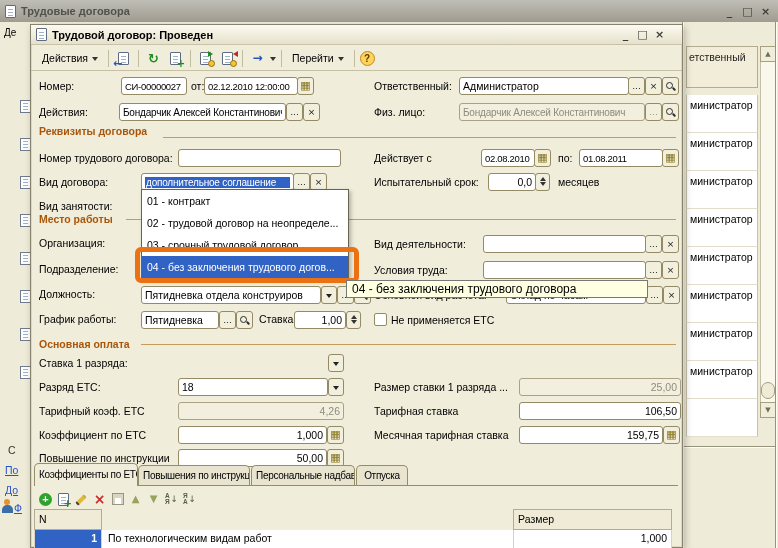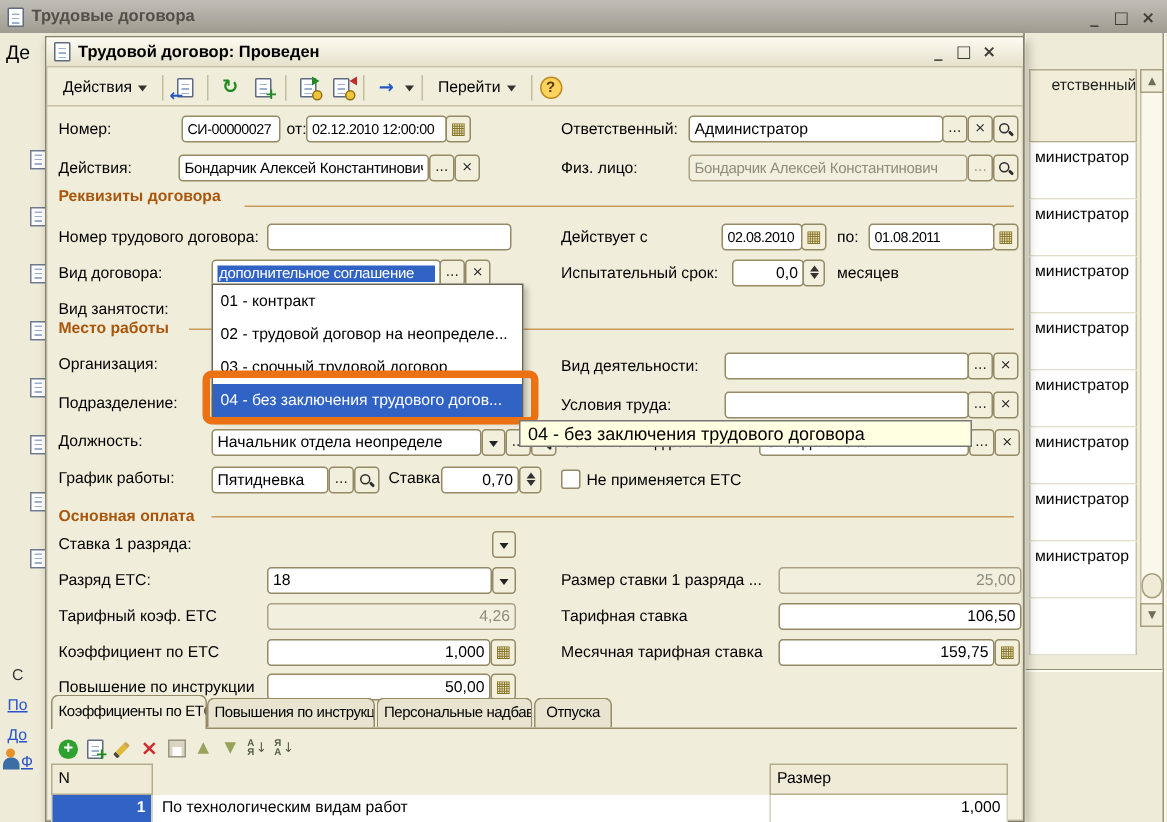--- a/index.html
+++ b/index.html
@@ -7,21 +7,21 @@
   body{position:relative;background:#EFEBD9;font-family:"Liberation Sans",sans-serif;font-size:10.5px;color:#000}
   .abs{position:absolute}
   
   .otitle{position:absolute;left:0;top:0;width:778px;height:22px;background:linear-gradient(#BFBEB6,#9F9B90);display:flex;align-items:center;padding:0 5px;gap:5px;color:#51504A;font-weight:bold;font-size:11px}
   .owbtns{margin-left:auto;display:flex;gap:3px}
   .wglyph{width:15px;height:15px;display:flex;align-items:center;justify-content:center;font-weight:bold;color:#3d3d38;font-family:"DejaVu Sans",sans-serif;font-size:11px;line-height:1}
   .docic{position:relative;width:11px;height:13px;background:#fff;border:1px solid #5E6B80;border-radius:1px;flex:none}
   .docic::before{content:"";position:absolute;left:2px;right:2px;top:3px;height:8px;background:repeating-linear-gradient(180deg,#9DB1CE 0 1px,transparent 1px 3px)}
   .ldoc{position:absolute;left:20px;width:11px;height:13px;background:#fff;border:1px solid #6E7A8E;z-index:1}
   .ldoc::before{content:"";position:absolute;left:2px;right:2px;top:2px;height:8px;background:repeating-linear-gradient(180deg,#9DB1CE 0 1px,transparent 1px 3px)}
-  .bgh{position:absolute;left:686px;top:46px;width:72px;height:49px;background:#F1EDD9;border:1px solid #B3AC8E;padding:4px 14px;color:#1e1e1e;overflow:hidden;white-space:nowrap}
+  .bgh{position:absolute;left:686px;top:46px;width:72px;height:42px;background:#F1EDD9;border:1px solid #B3AC8E;padding:4px 2px;color:#1e1e1e;overflow:hidden;white-space:nowrap}
   .bgrow{position:absolute;left:686px;width:72px;height:38px;background:#fff;border-left:1px solid #C8C3A8;border-right:1px solid #C8C3A8;border-bottom:1px solid #E2DECB;padding:4px 3px;overflow:hidden;white-space:nowrap}
   .sbtrack{position:absolute;left:760px;top:46px;width:16px;height:372px;background:#FAF8ED;border:1px solid #C4BFA3}
   .sbbtn{position:absolute;left:760px;width:16px;height:16px;background:#F0EDDA;border:1px solid #A89F7E;display:flex;align-items:center;justify-content:center;font-size:7px;color:#6f6f55;font-family:"DejaVu Sans",sans-serif}
   .sbthumb{position:absolute;left:761px;top:382px;width:14px;height:17px;background:#EFEBD6;border:1px solid #A89F7E;border-radius:7px}
   .gv{position:absolute;width:2px;background:linear-gradient(90deg,#97937B 50%,#FFFEF2 50%)}
   .gh{position:absolute;height:2px;background:linear-gradient(180deg,#97937B 50%,#FFFEF2 50%)}
   .lnk{position:absolute;color:#2653C9;text-decoration:underline;white-space:nowrap}
   .person{position:absolute;left:2px;top:499px;width:11px;height:14px}
   .person::before{content:"";position:absolute;left:2px;top:0;width:6px;height:6px;border-radius:50%;background:#E8922E}
   .person::after{content:"";position:absolute;left:0;top:6px;width:11px;height:8px;border-radius:5px 5px 0 0;background:#3A6EA5}
@@ -92,21 +92,21 @@
 
 <div class="otitle">
   <span class="docic"></span>
   <span>Трудовые договора</span>
   <span class="owbtns">
     <span class="wglyph">_</span>
     <span class="wglyph">□</span>
     <span class="wglyph">×</span>
   </span>
 </div>
-<div class="abs" style="left:4px;top:27px;font-size:13px">Де</div>
+<div class="abs" style="left:4px;top:27px;font-size:10px">Де</div>
 
 <span class="ldoc" style="top:100px"></span>
 <span class="ldoc" style="top:138px"></span>
 <span class="ldoc" style="top:176px"></span>
 <span class="ldoc" style="top:214px"></span>
 <span class="ldoc" style="top:252px"></span>
 <span class="ldoc" style="top:290px"></span>
 <span class="ldoc" style="top:328px"></span>
 <span class="ldoc" style="top:366px"></span>
 
@@ -279,21 +279,21 @@
   <span class="ibtn" style="left:287px;top:236px">...</span>
   <span class="lbl" style="left:343px;top:239px">Условия труда:</span>
   <div class="fld" style="left:452px;top:236px;width:163px">
       <span></span>
     </div>
   <span class="ibtn" style="left:614px;top:236px">...</span>
   <span class="ibtn" style="left:631px;top:236px">×</span>
 
   <span class="lbl" style="left:8px;top:263px">Должность:</span>
   <div class="fld" style="left:110px;top:261px;width:180px">
-      <span>Начальник отдела неопределе</span>
+      <span>Пятидневка отдела конструиров</span>
     </div>
   <span class="ibtn cmb" style="left:290px;top:261px;width:16px"></span>
   <span class="ibtn" style="left:306px;top:261px">...</span>
   <span class="ibtn" style="left:323px;top:261px">
       <i class="mag"></i>
     </span>
   <span class="lbl" style="left:343px;top:264px">Основной вид расчета:</span>
   <div class="fld" style="left:475px;top:261px;width:140px">
       <span>Оклад по часам</span>
     </div>
@@ -303,21 +303,21 @@
   <span class="lbl" style="left:8px;top:288px">График работы:</span>
   <div class="fld" style="left:110px;top:286px;width:78px">
       <span>Пятидневка</span>
     </div>
   <span class="ibtn" style="left:188px;top:286px">...</span>
   <span class="ibtn" style="left:205px;top:286px">
       <i class="mag"></i>
     </span>
   <span class="lbl" style="left:228px;top:288px">Ставка:</span>
   <div class="fld" style="left:263px;top:286px;width:52px">
-      <span class="r">0,70</span>
+      <span class="r">1,00</span>
     </div>
   <span class="ibtn spin" style="left:315px;top:286px;width:15px">
       <i class="su"></i>
       <i class="sd"></i>
     </span>
   <span class="cb" style="left:343px;top:288px"></span>
   <span class="lbl" style="left:360px;top:289px">Не применяется ЕТС</span>
 
   <span class="sec" style="left:8px;top:313px">Основная оплата</span>
   <span class="secline" style="left:110px;top:319px;width:535px"></span>

